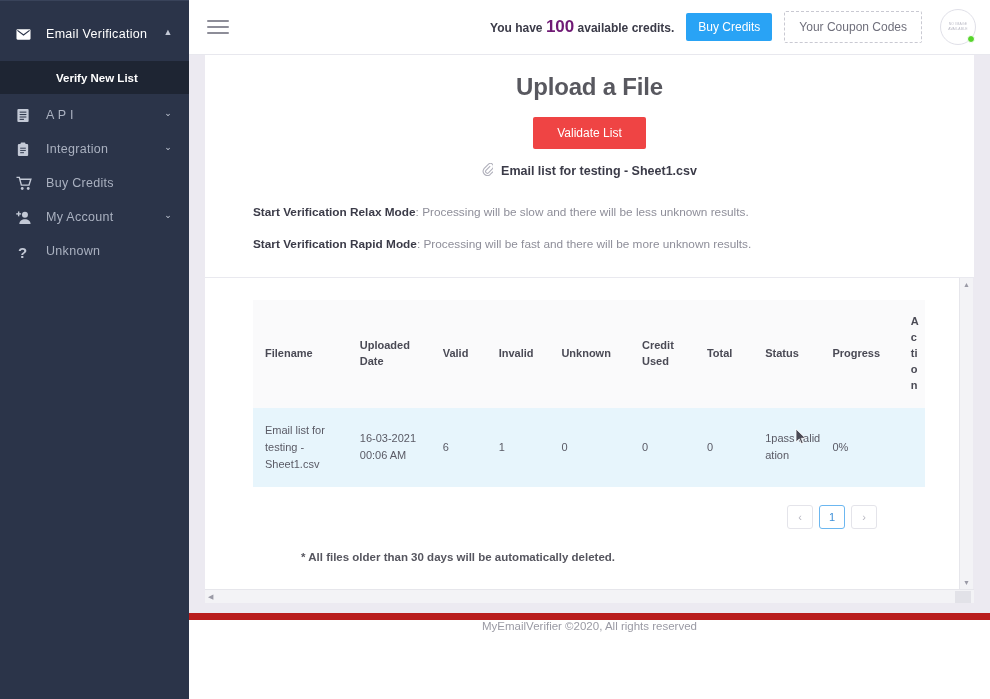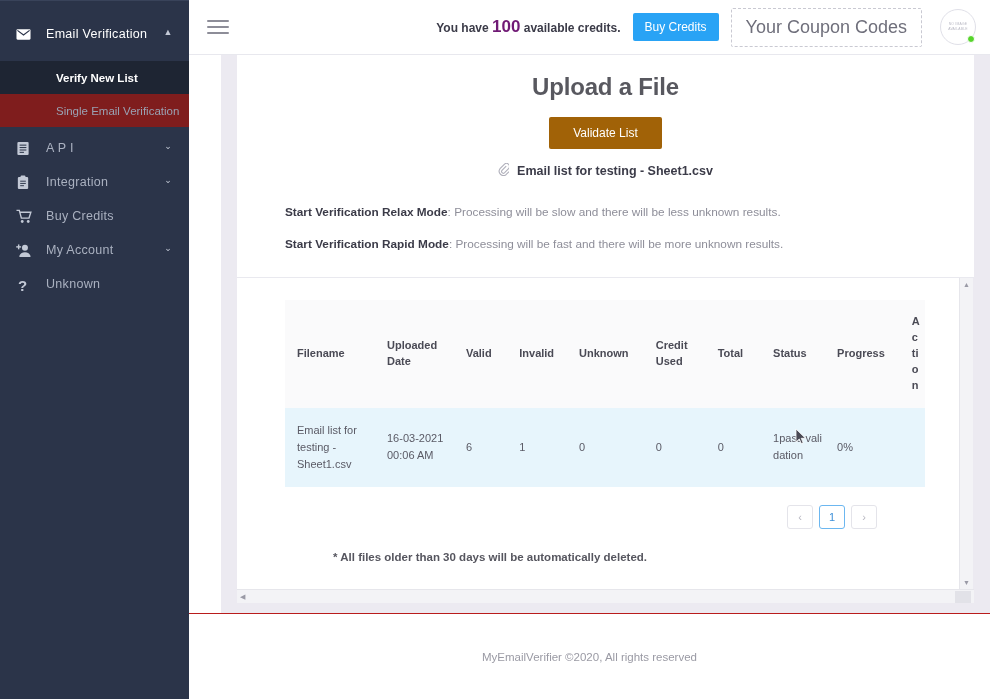--- a/index.html
+++ b/index.html
@@ -94,21 +94,21 @@
   }
   .credits .num { color: #701a75; font-size: 17px; font-weight: bold; }
   .btn-buy {
     background: #29a3f5; color: #ffffff;
     font-size: 12px; padding: 7px 12px;
     border: none; border-radius: 2px; cursor: pointer;
     font-family: inherit;
   }
   .btn-coupon {
     background: #ffffff; color: #6f6f7b;
-    font-size: 18px; padding: 8px 14px;
+    font-size: 12px; padding: 8px 14px;
     border: 1px dashed #c9c9d2; border-radius: 2px; cursor: pointer;
     font-family: inherit; white-space: nowrap;
   }
   .avatar {
     width: 36px; height: 36px; border-radius: 50%;
     border: 1px solid #e0e0e8; background: #ffffff;
     position: relative; display: flex; align-items: center;
     justify-content: center; cursor: pointer;
     margin-left: 6px;
   }
@@ -119,38 +119,37 @@
   .avatar .dot {
     position: absolute; right: 0px; bottom: 1px;
     width: 8px; height: 8px; border-radius: 50%;
     background: #56d42b; border: 1px solid #ffffff;
   }
 
   .content-area {
     flex: 1; background: #eceaf1;
     padding: 0 16px; overflow: hidden;
     position: relative;
-    margin-left: 32px;
   }
   .card {
     background: #ffffff;
     margin: 0 auto;
     width: 100%;
     height: 548px;
     display: flex; flex-direction: column;
   }
 
   .upload-head { padding: 18px 0 0 0; text-align: center; }
   .page-title {
     font-size: 24px; color: #58585f; font-weight: bold;
     letter-spacing: -0.2px;
   }
   .btn-validate {
     margin-top: 16px;
-    background: #a16207; color: #ffffff;
+    background: #ef4444; color: #ffffff;
     font-size: 12px; padding: 9px 24px;
     border: none; border-radius: 2px; cursor: pointer;
     font-family: inherit;
   }
   .file-line {
     margin-top: 14px; font-size: 12.5px; color: #3b3b48;
     font-weight: bold; display: flex; align-items: center;
     justify-content: center; gap: 8px;
   }
   .clip { color: #b0b0bb; font-size: 12px; }
@@ -230,22 +229,22 @@
     padding: 0 3px; cursor: pointer;
   }
   .hscroll .arw { font-size: 7px; color: #9a9aa6; }
   .hscroll .thumb-end {
     width: 16px; height: 12px; background: #e2e2e8;
   }
 
   .footer {
     height: 86px; flex: 0 0 86px;
     background: #ffffff;
-    border-top: 1px solid #b91c1c;
-    display: flex; align-items: center; justify-content: center;
+    border-top: 7px solid #b91c1c;
+    display: flex; align-items: flex-start; justify-content: center;
     font-size: 11.5px; color: #9a9aa4;
   }
   .spacer-below-card { height: 22px; background: #eceaf1; }
 
   .cursor-arrow {
     position: absolute; left: 606px; top: 428px;
     width: 12px; height: 18px; z-index: 50; pointer-events: none;
   }
 </style>
 </head>
@@ -265,23 +264,20 @@
               <path d="M1.5 3.6 L8 8.6 L14.5 3.6" stroke="#2b3449" stroke-width="1.3" fill="none"></path>
             </svg>
         </span>
         <span class="lbl">Email Verification</span>
         <span class="caret">▲</span>
       </div>
 
       <div class="subnav">
         <div class="sub-item selected">
           <span>Verify New List</span>
-        </div>
-        <div class="sub-item">
-          <span>Single Email Verification</span>
         </div>
       </div>
 
       <div style="height:14px"></div>
 
       <div class="nav-item">
         <span class="ico">
           <svg width="14" height="15" viewBox="0 0 14 16" fill="currentColor">
               <rect x="1" y="1" width="12" height="14" rx="1.2"></rect>
               <g stroke="#2b3449" stroke-width="1.1">

